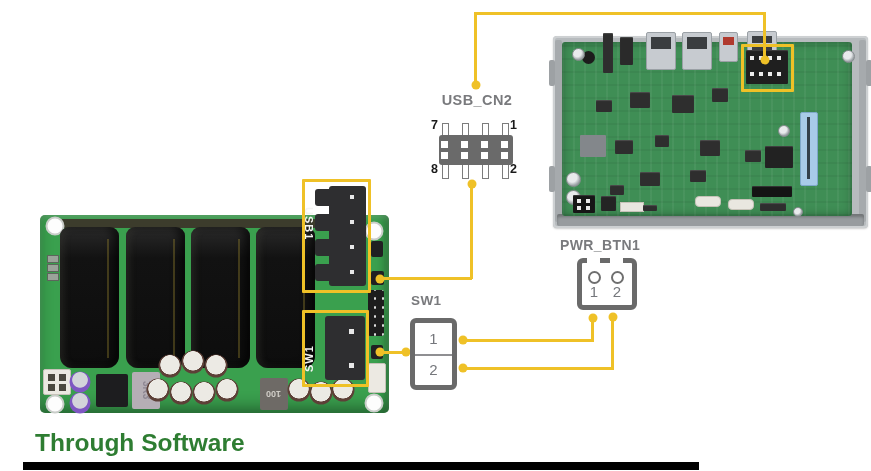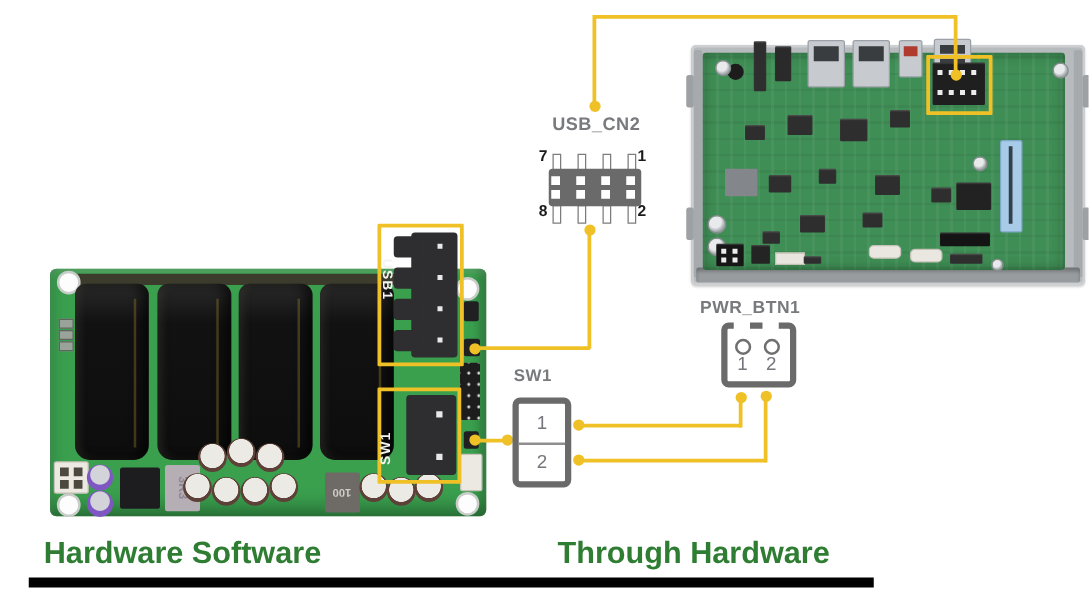--- a/index.html
+++ b/index.html
@@ -306,17 +306,16 @@
     <div class="dlabel" style="left:0;top:0;font-size:14px;">PWR_BTN1</div>
     <div class="pwrbox"></div>
     <div class="pwrnotch" style="left:27px;"></div>
     <div class="pwrnotch" style="left:50px;"></div>
     <div class="pwrcircle" style="left:28px;"></div>
     <div class="pwrcircle" style="left:51px;"></div>
     <div class="pwrnum" style="left:27px;">1</div>
     <div class="pwrnum" style="left:50px;">2</div>
   </div>
 
-  <div class="caption" style="left:35px;">Hardware Software</div>
-  <div class="caption" style="left:446px;">Through Hardware</div>
+  <div class="caption" style="left:35px;">Through Software</div>
   <div class="blackbar"></div>
 
 </div>
 
 </body></html>

